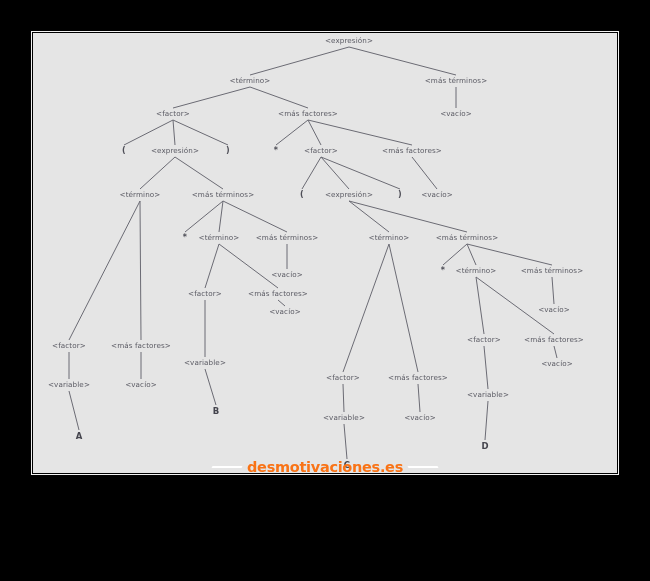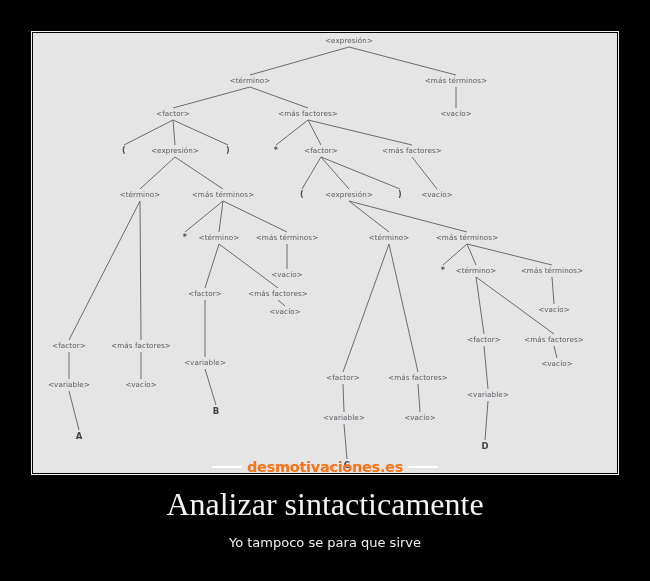--- a/index.html
+++ b/index.html
@@ -229,18 +229,14 @@
         <div class="node leaf" style="left: 314px; top: 432px;">C</div>
       </div>
   </div>
 
   <div id="watermark">
     <span class="wm-wing left"></span>
     <span class="wm-text">desmotivaciones.es</span>
     <span class="wm-wing right"></span>
   </div>
 
-  <div id="caption">
-    <h1 id="title">Analizar sintacticamente</h1>
-    <p id="subtitle">Yo tampoco se para que sirve</p>
-  </div>
 
 </div>
 
 </body></html>

